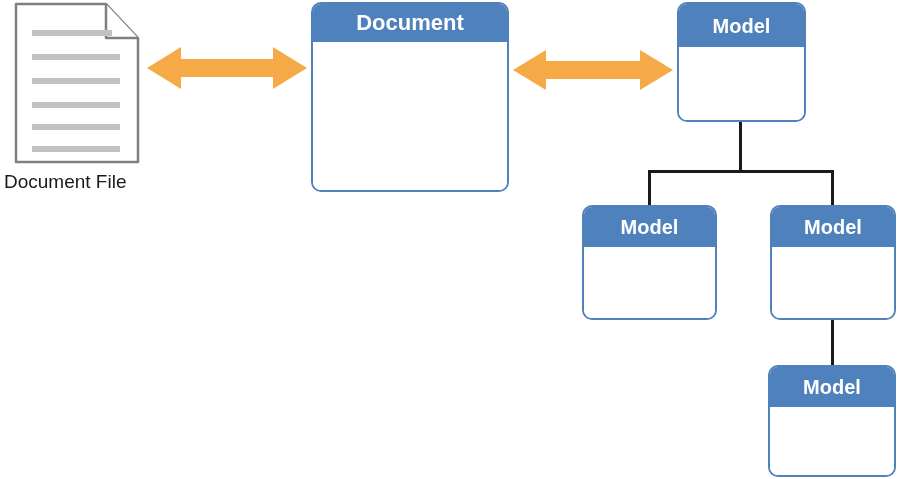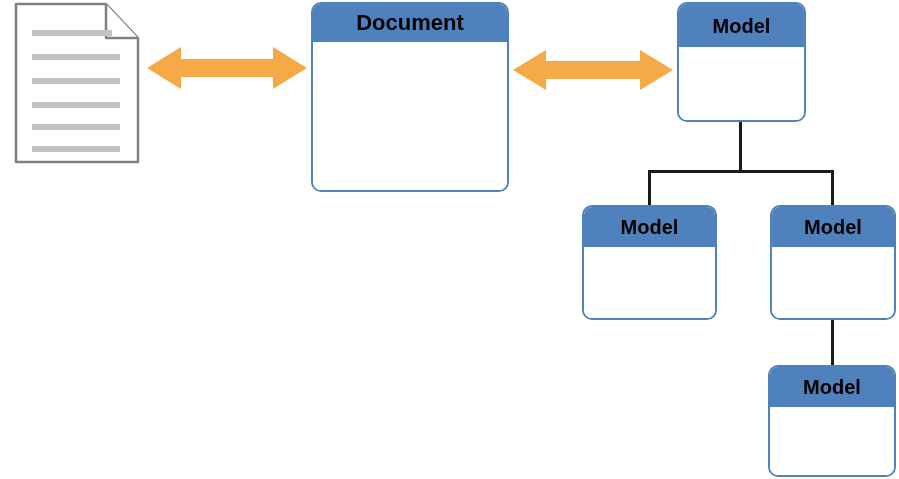--- a/index.html
+++ b/index.html
@@ -36,21 +36,21 @@
     box-sizing: border-box;
     border-radius: 10px;
     background: #ffffff;
     border: 2px solid #4f81bd;
     overflow: hidden;
     display: flex;
     flex-direction: column;
   }
   .node-header {
     background: #4f81bd;
-    color: #000000;
+    color: #ffffff;
     font-weight: bold;
     display: flex;
     align-items: center;
     justify-content: center;
     box-sizing: border-box;
     width: 100%;
     line-height: 1;
   }
   .node-body {
     flex: 1 1 auto;
@@ -77,20 +77,21 @@
     <path d="M2,2 L92,2 L124,36 L124,160 L2,160 Z" fill="#ffffff" stroke="#808080" stroke-width="2.5" stroke-linejoin="round"></path>
     <path d="M92,2 L92,36 L124,36" fill="#ffffff" stroke="#808080" stroke-width="2.5" stroke-linejoin="round"></path>
     <rect x="18" y="28" width="80" height="6" fill="#c2c2c2"></rect>
     <rect x="18" y="52" width="88" height="6" fill="#c2c2c2"></rect>
     <rect x="18" y="76" width="88" height="6" fill="#c2c2c2"></rect>
     <rect x="18" y="100" width="88" height="6" fill="#c2c2c2"></rect>
     <rect x="18" y="122" width="88" height="6" fill="#c2c2c2"></rect>
     <rect x="18" y="144" width="88" height="6" fill="#c2c2c2"></rect>
   </svg>
 
+  <div class="doc-label" style="left:4px; top:171px;">Document File</div>
 
   <svg class="arrow" style="left:147px; top:45px;" width="160" height="46" viewBox="0 0 160 46">
     <path d="M0,23 L34,2 L34,14 L126,14 L126,2 L160,23 L126,44 L126,32 L34,32 L34,44 Z" fill="#f5a947"></path>
   </svg>
 
   <svg class="arrow" style="left:513px; top:48px;" width="160" height="44" viewBox="0 0 160 44">
     <path d="M0,22 L33,2 L33,13 L127,13 L127,2 L160,22 L127,42 L127,31 L33,31 L33,42 Z" fill="#f5a947"></path>
   </svg>
 
   <div class="connector" style="left:739px; top:120px; width:3px; height:52px;"></div>

